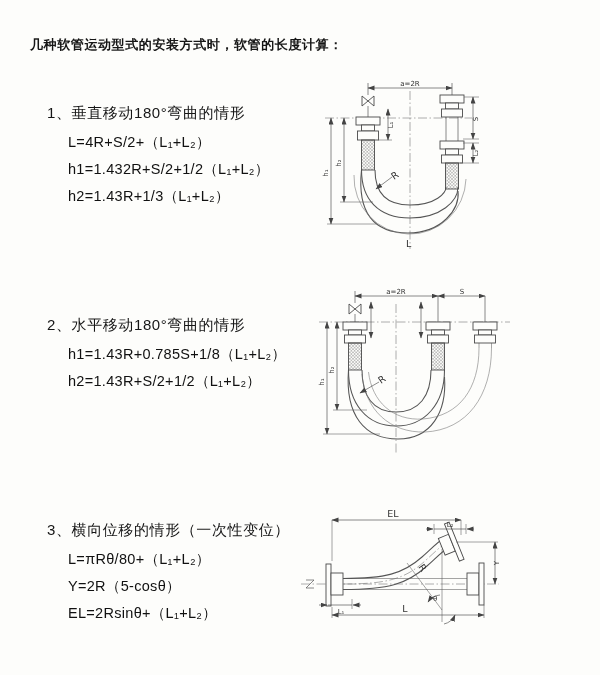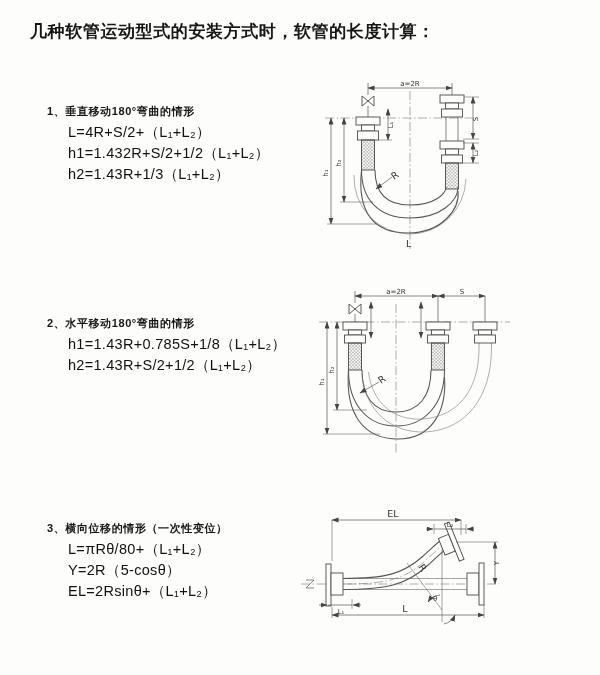--- a/index.html
+++ b/index.html
@@ -5,28 +5,28 @@
   * { margin:0; padding:0; box-sizing:border-box; }
   html,body { width:600px; height:675px; }
   body {
     position:relative;
     background:#fdfdfb;
     font-family:"Liberation Sans","DejaVu Sans",sans-serif;
     color:#161616;
     overflow:hidden;
   }
   .page-title {
-    position:absolute; left:30px; top:20px;
-    font-size:17px; font-weight:bold; letter-spacing:0.6px;
+    position:absolute; left:30px; top:36px;
+    font-size:13px; font-weight:bold; letter-spacing:0.6px;
   }
   .section { position:absolute; left:47px; }
-  .heading { font-size:11px; font-weight:bold; letter-spacing:0.6px; }
+  .heading { font-size:15px; font-weight:normal; letter-spacing:0.6px; }
   .formula {
     font-size:14.5px; font-weight:400; letter-spacing:0.3px;
-    padding-left:21px; margin-top:5px; line-height:16px; color:#111;
+    padding-left:21px; margin-top:11px; line-height:16px; color:#111;
   }
   svg.diagram { position:absolute; overflow:visible; }
   svg text {
     font-family:"DejaVu Sans","Liberation Sans",sans-serif;
     font-size:7px; fill:#333;
   }
   svg text.big { font-size:9.5px; }
   .dim   { stroke:#4a4a4a; stroke-width:0.65; fill:none; }
   .thin  { stroke:#5a5a5a; stroke-width:0.55; fill:none; }
   .hose  { stroke:#555;    stroke-width:1.05; fill:none; }

